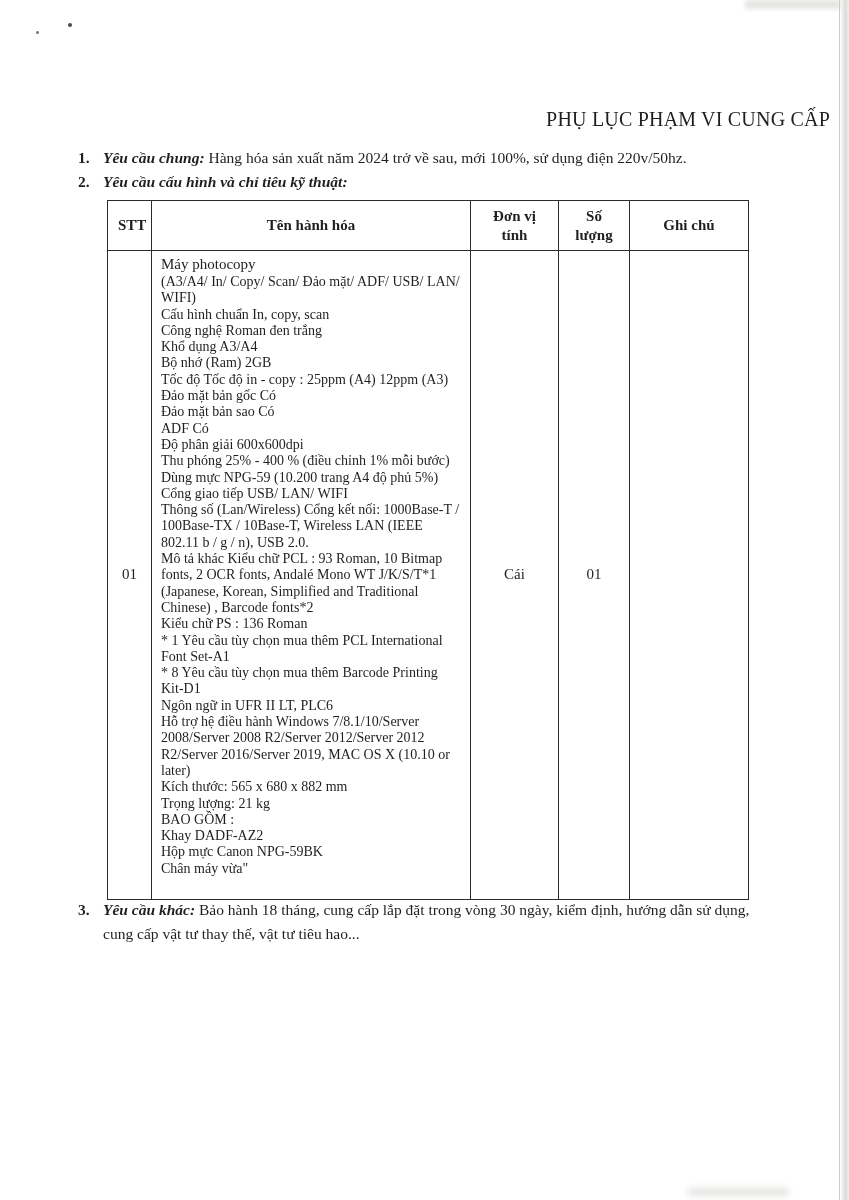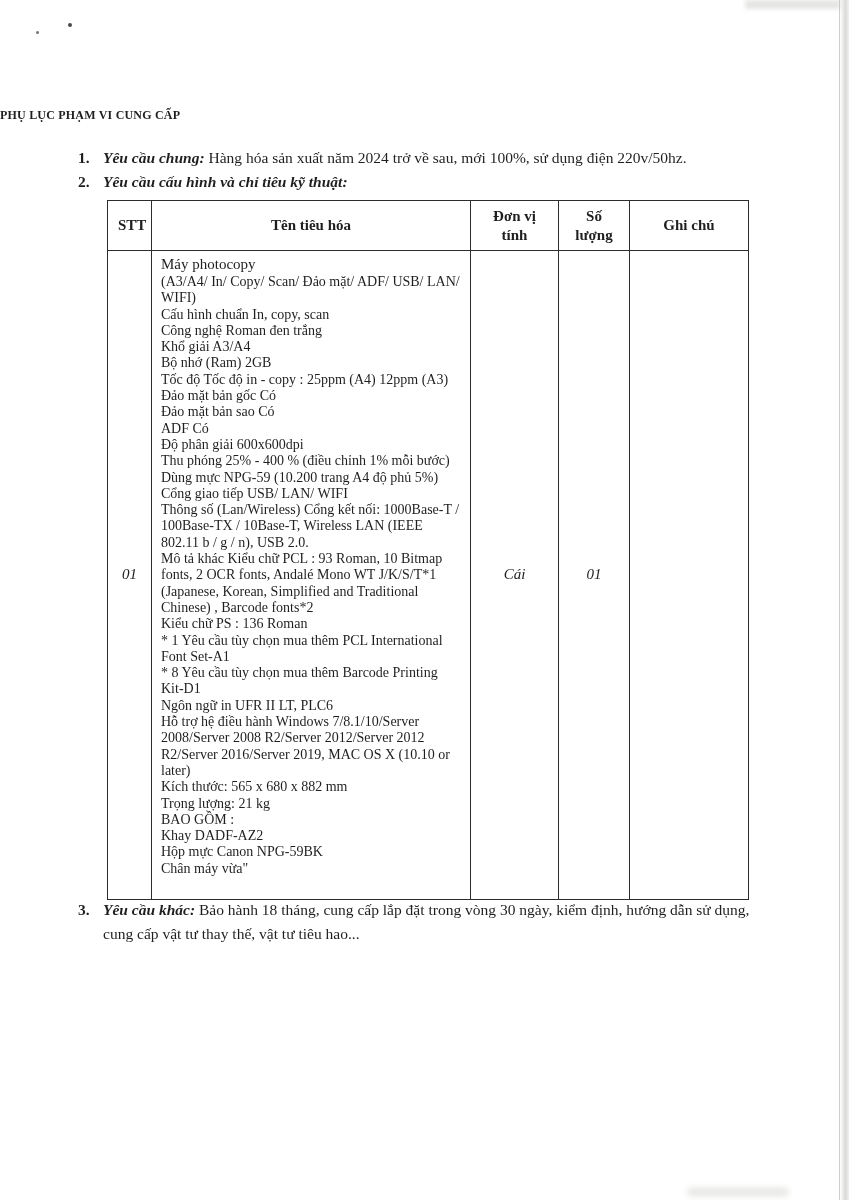--- a/index.html
+++ b/index.html
@@ -24,22 +24,22 @@
   .scan-smudge-bottom {
     position: absolute; top: 1188px; left: 688px; width: 100px; height: 8px;
     background: rgba(198,198,194,.45); filter: blur(3px);
   }
   .speck { position: absolute; border-radius: 50%; background: #555; }
   .speck.s1 { left: 36px; top: 31px; width: 3px; height: 3px; transform: rotate(40deg); background:#777; }
   .speck.s2 { left: 68px; top: 23px; width: 4px; height: 4px; background: #4a4a4a; }
 
   .page-title {
     position: absolute; top: 108px; left: 0; width: 830px;
-    text-align: left;
-    font-size: 12px; font-weight: bold; letter-spacing: .2px;
+    text-align: right;
+    font-size: 20px; font-weight: normal; letter-spacing: .2px;
   }
 
   .req-list { position: absolute; top: 146px; left: 78px; width: 692px; }
   .req-item { display: flex; line-height: 24px; font-size: 15.5px; }
   .req-item .num { font-weight: bold; width: 25px; flex: 0 0 25px; }
   .req-item .txt { flex: 1; }
   .req-item .lbl { font-weight: bold; font-style: italic; }
 
   table.spec-table {
     position: absolute; top: 200px; left: 107px;
@@ -48,21 +48,21 @@
   }
   .spec-table th, .spec-table td {
     border: 1.6px solid #2c2c2c;
   }
   .spec-table thead th {
     height: 50px; font-size: 15px; font-weight: bold;
     text-align: center; vertical-align: middle; line-height: 19px;
     padding: 2px 10px;
   }
   .spec-table td { vertical-align: middle; font-size: 15px; }
-  td.cell-stt, td.cell-unit, td.cell-qty, td.cell-note { text-align: center; font-style: italic; }
+  td.cell-stt, td.cell-unit, td.cell-qty, td.cell-note { text-align: center; }
   td.cell-desc {
     vertical-align: top;
     padding: 3px 7px 22px 9px;
     height: 635px;
     margin-top: 41px;
   }
   .product-name { font-size: 15px; line-height: 19px; padding-top: 1px; }
   .spec-lines div { font-size: 14px; line-height: 16.3px; }
 
   .note-3 { position: absolute; top: 898px; left: 78px; width: 700px; }
@@ -94,36 +94,36 @@
   <colgroup>
     <col style="width:44px">
     <col style="width:319px">
     <col style="width:88px">
     <col style="width:71px">
     <col style="width:119px">
   </colgroup>
   <thead>
     <tr>
       <th>STT</th>
-      <th>Tên tiêu hóa</th>
+      <th>Tên hành hóa</th>
       <th>Đơn vị tính</th>
       <th>Số lượng</th>
       <th>Ghi chú</th>
     </tr>
   </thead>
   <tbody>
     <tr>
       <td class="cell-stt">01</td>
       <td class="cell-desc">
         <div class="product-name">Máy photocopy</div>
         <div class="spec-lines">
             <div>(A3/A4/ In/ Copy/ Scan/ Đảo mặt/ ADF/ USB/ LAN/ WIFI)</div>
             <div>Cấu hình chuẩn In, copy, scan</div>
             <div>Công nghệ Roman đen trắng</div>
-            <div>Khổ giải A3/A4</div>
+            <div>Khổ dụng A3/A4</div>
             <div>Bộ nhớ (Ram) 2GB</div>
             <div>Tốc độ Tốc độ in - copy : 25ppm (A4) 12ppm (A3)</div>
             <div>Đảo mặt bản gốc Có</div>
             <div>Đảo mặt bản sao Có</div>
             <div>ADF Có</div>
             <div>Độ phân giải 600x600dpi</div>
             <div>Thu phóng 25% - 400 % (điều chỉnh 1% mỗi bước)</div>
             <div>Dùng mực NPG-59 (10.200 trang A4 độ phủ 5%)</div>
             <div>Cổng giao tiếp USB/ LAN/ WIFI</div>
             <div>Thông số (Lan/Wireless) Cổng kết nối: 1000Base-T / 100Base-TX / 10Base-T, Wireless LAN (IEEE 802.11 b / g / n), USB 2.0.</div>

